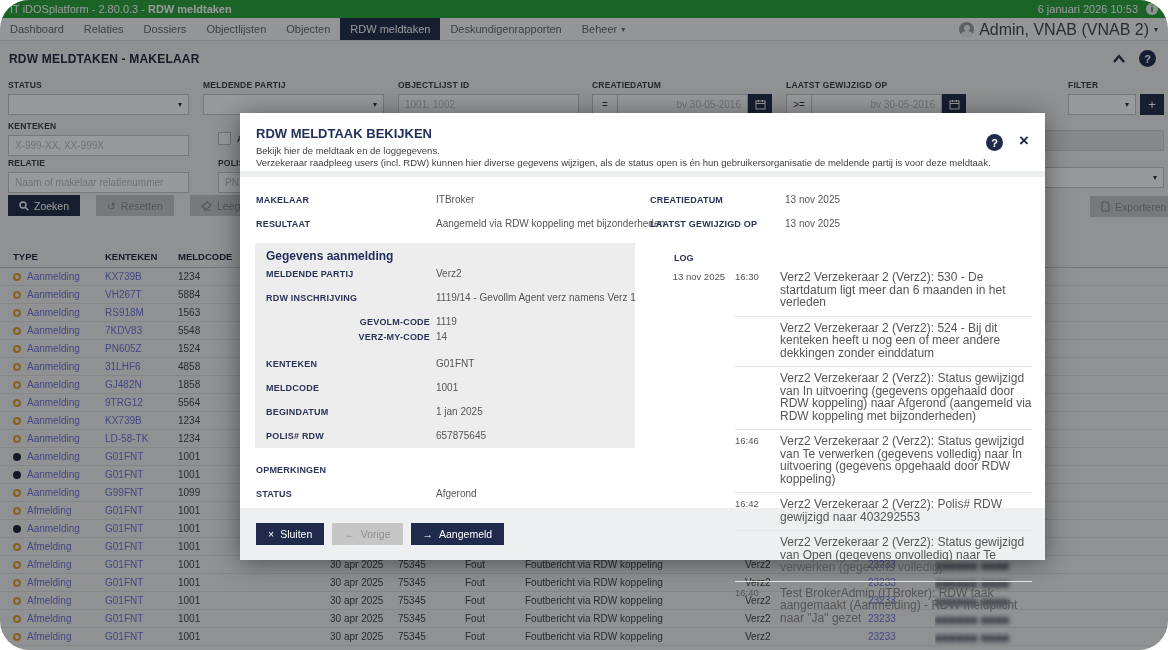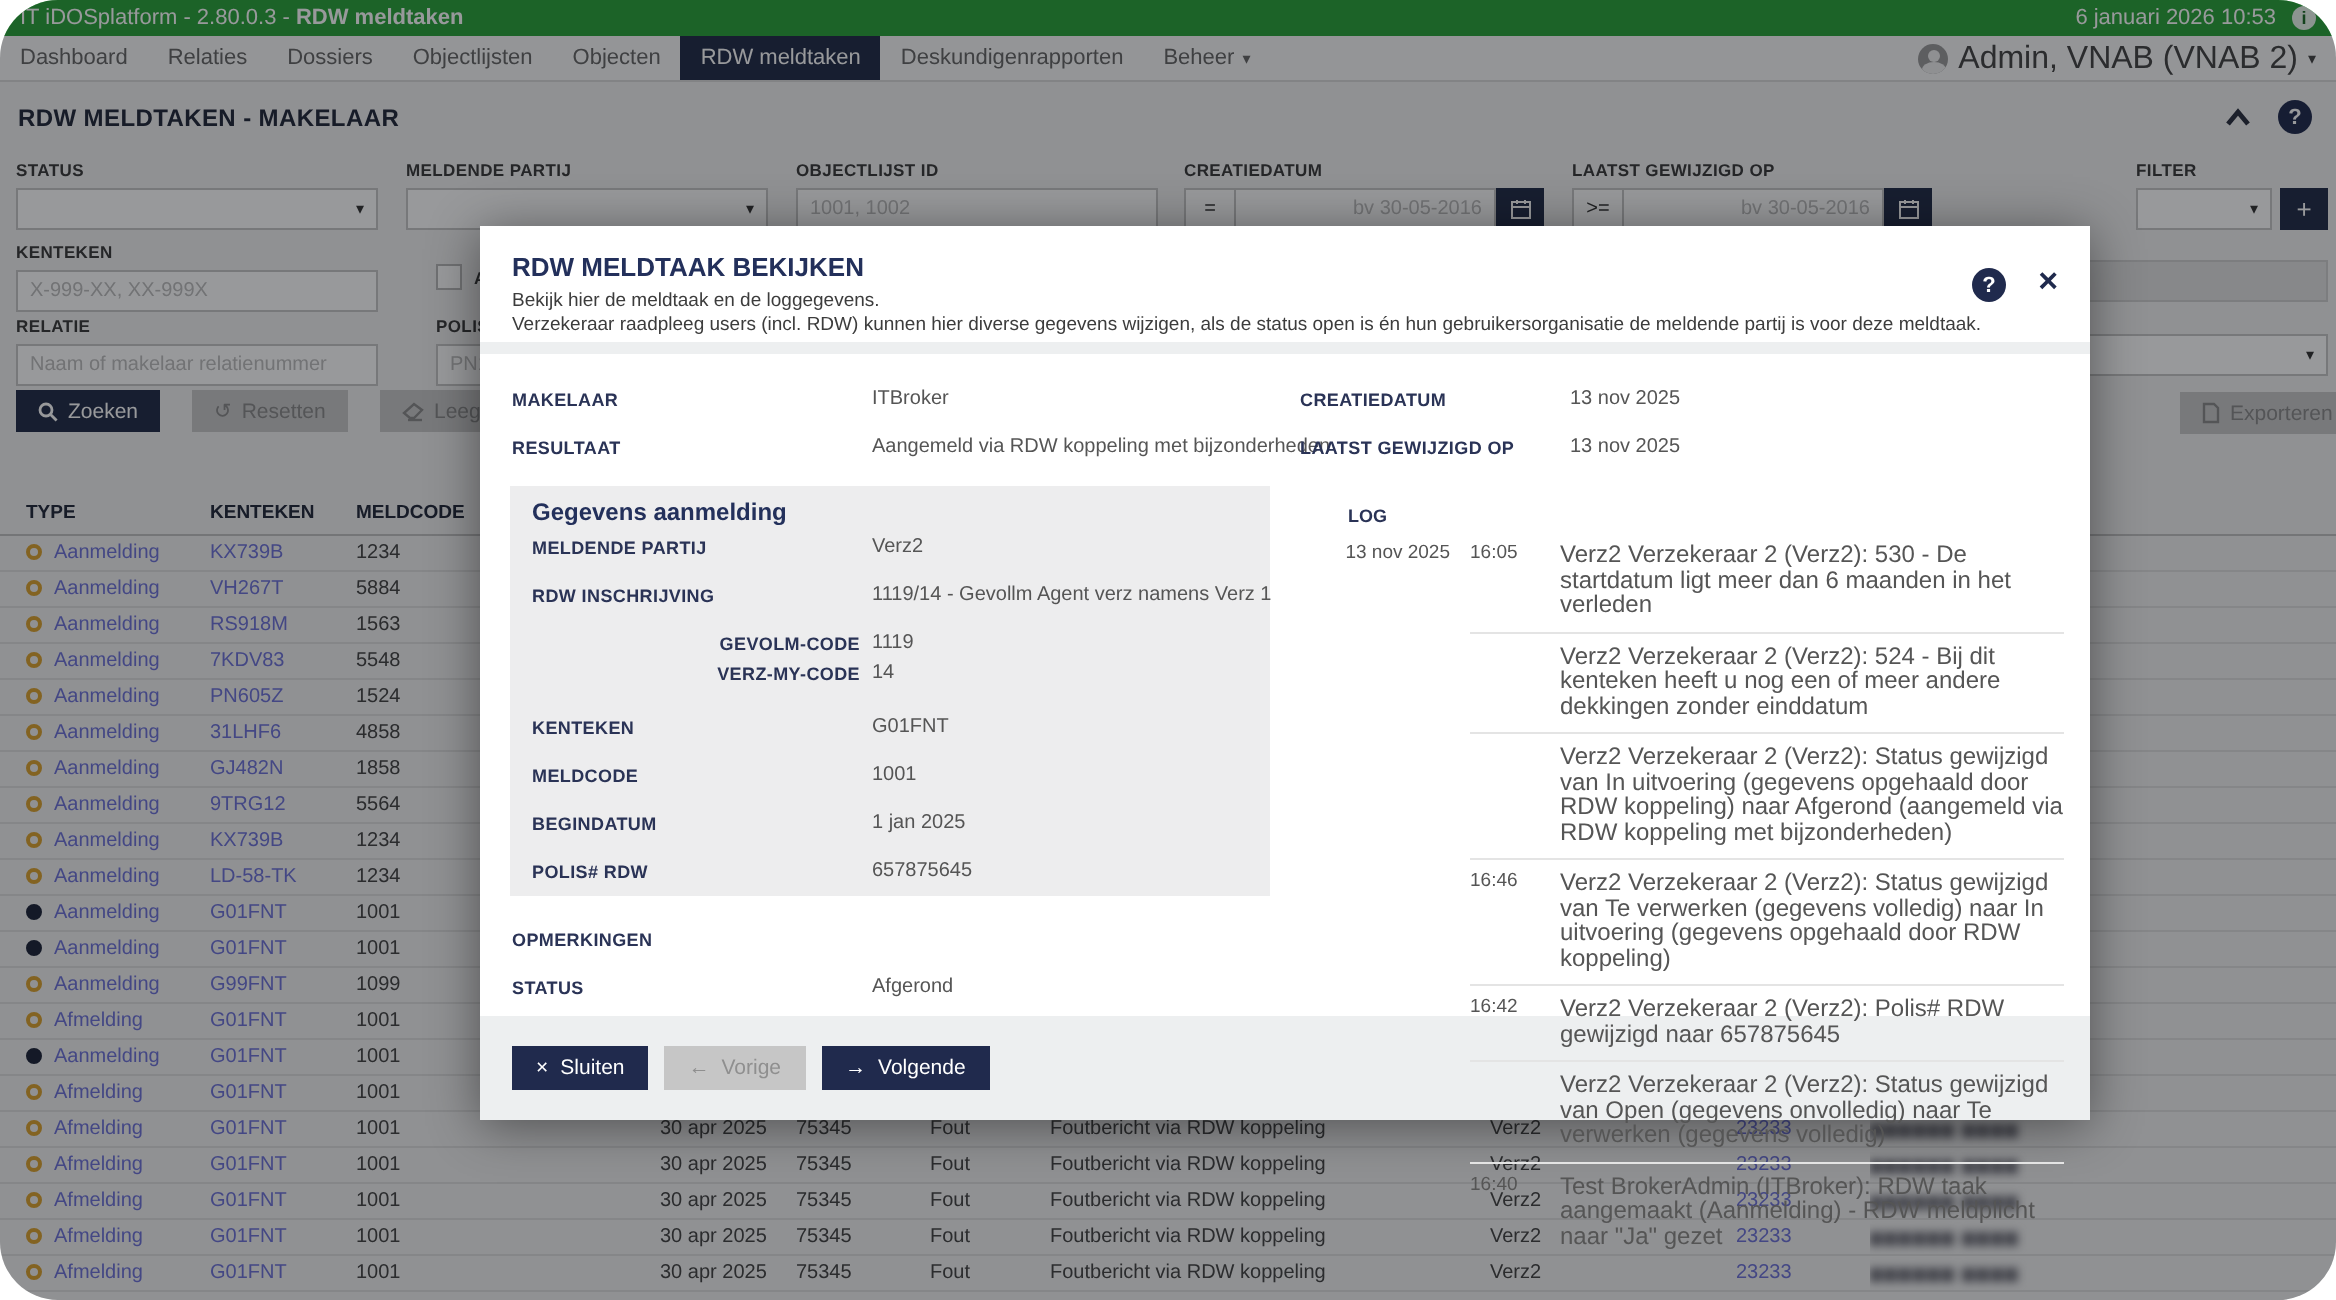--- a/index.html
+++ b/index.html
@@ -633,21 +633,21 @@
       <div class="fl" style="left:410px; top:18px;">CREATIEDATUM</div>
       <div class="fv" style="left:545px; top:17px;">13 nov 2025</div>
       <div class="fl" style="left:410px; top:42px;">LAATST GEWIJZIGD OP</div>
       <div class="fv" style="left:545px; top:41px;">13 nov 2025</div>
 
       <div class="log-head">LOG</div>
       <div class="log">
           <div class="log-entry">
           <div class="lg-left">13 nov 2025</div>
           <div class="lg-right">
-            <div class="lg-time">16:05</div>
+            <div class="lg-time">16:30</div>
             <div class="lg-text">Verz2 Verzekeraar 2 (Verz2): 530 - De startdatum ligt meer dan 6 maanden in het verleden</div>
           </div>
         </div>
           <div class="log-entry">
           <div class="lg-left"></div>
           <div class="lg-right">
             <div class="lg-time"></div>
             <div class="lg-text">Verz2 Verzekeraar 2 (Verz2): 524 - Bij dit kenteken heeft u nog een of meer andere dekkingen zonder einddatum</div>
           </div>
         </div>
@@ -662,21 +662,21 @@
           <div class="lg-left"></div>
           <div class="lg-right">
             <div class="lg-time">16:46</div>
             <div class="lg-text">Verz2 Verzekeraar 2 (Verz2): Status gewijzigd van Te verwerken (gegevens volledig) naar In uitvoering (gegevens opgehaald door RDW koppeling)</div>
           </div>
         </div>
           <div class="log-entry">
           <div class="lg-left"></div>
           <div class="lg-right">
             <div class="lg-time">16:42</div>
-            <div class="lg-text">Verz2 Verzekeraar 2 (Verz2): Polis# RDW gewijzigd naar 657875645</div>
+            <div class="lg-text">Verz2 Verzekeraar 2 (Verz2): Polis# RDW gewijzigd naar 403292553</div>
           </div>
         </div>
           <div class="log-entry">
           <div class="lg-left"></div>
           <div class="lg-right">
             <div class="lg-time"></div>
             <div class="lg-text">Verz2 Verzekeraar 2 (Verz2): Status gewijzigd van Open (gegevens onvolledig) naar Te verwerken (gegevens volledig)</div>
           </div>
         </div>
           <div class="log-entry">
@@ -694,18 +694,18 @@
       <button class="mbtn mbtn-dark">
           <span>×</span>
           <span>Sluiten</span>
         </button>
       <button class="mbtn mbtn-dis">
           <span>←</span>
           <span>Vorige</span>
         </button>
       <button class="mbtn mbtn-dark">
           <span>→</span>
-          <span>Volgende</span>
+          <span>Aangemeld</span>
         </button>
     </div>
   </div>
 
 </div>
 
 </body></html>

